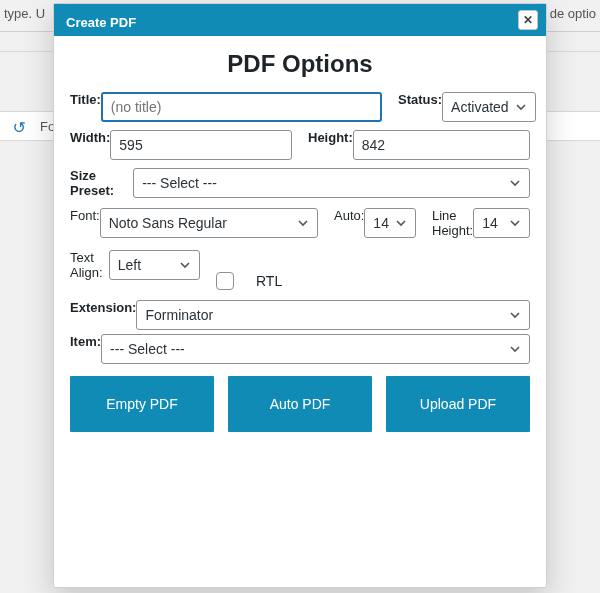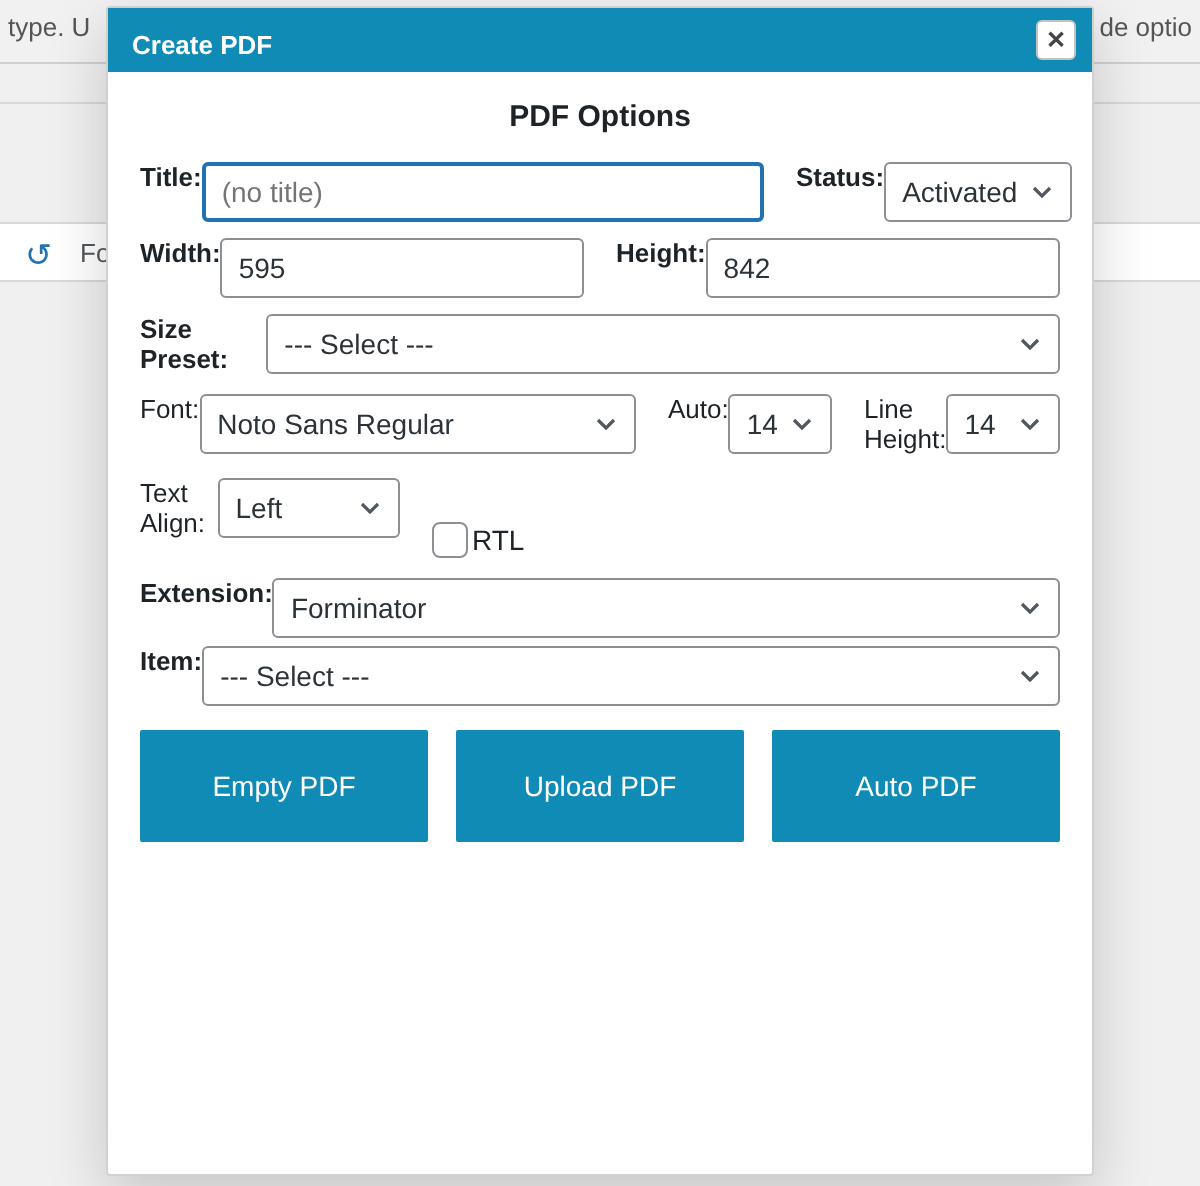--- a/index.html
+++ b/index.html
@@ -70,21 +70,21 @@
   display: flex; align-items: center; justify-content: center;
   color: #444; font-size: 12px; font-weight: 700;
   cursor: pointer;
 }
 .dialog-body {
   padding: 10px 16px 18px 16px;
   flex: 1;
   overflow: hidden;
 }
 .dialog-title {
-  font-size: 15px; font-weight: 700;
+  font-size: 24px; font-weight: 700;
   text-align: center;
   margin: 4px 0 14px 0;
   color: #1d2327;
 }
 .row { display: flex; gap: 16px; margin-bottom: 8px; }
 .col { display: flex; flex-direction: row; flex: 1; min-width: 0; }
 label, .lbl {
   font-size: 13px; font-weight: 700;
   margin-bottom: 2px;
   color: #1d2327;
@@ -104,21 +104,21 @@
   border: 2px solid #2271b1;
   color: #ef4444;
 }
 .select-ctrl {
   display: flex; align-items: center; justify-content: space-between;
   cursor: pointer;
 }
 .select-ctrl .val { white-space: nowrap; overflow: hidden; text-overflow: ellipsis; }
 .chev { flex-shrink: 0; margin-left: 6px; }
 .chev svg { display: block; }
-.rtl-wrap { display: flex; align-items: center; gap: 2px; margin-top: 22px; }
+.rtl-wrap { display: flex; align-items: center; gap: 22px; margin-top: 22px; }
 .rtl-box {
   width: 18px; height: 18px;
   border: 1px solid #8c8f94;
   border-radius: 4px;
   background: #fff;
 }
 .rtl-label { font-weight: 400; font-size: 14px; }
 .actions { display: flex; gap: 14px; margin-top: 12px; }
 .btn {
   flex: 1;
@@ -287,17 +287,17 @@
               <svg width="12" height="12" viewBox="0 0 12 12">
                 <path d="M2 4 L6 8 L10 4" fill="none" stroke="#50575e" stroke-width="1.6"></path>
               </svg>
             </span>
         </div>
       </div>
     </div>
 
     <div class="actions">
       <button class="btn">Empty PDF</button>
+      <button class="btn">Auto PDF</button>
       <button class="btn">Upload PDF</button>
-      <button class="btn">Auto PDF</button>
     </div>
   </div>
 </div>
 
 </body></html>

